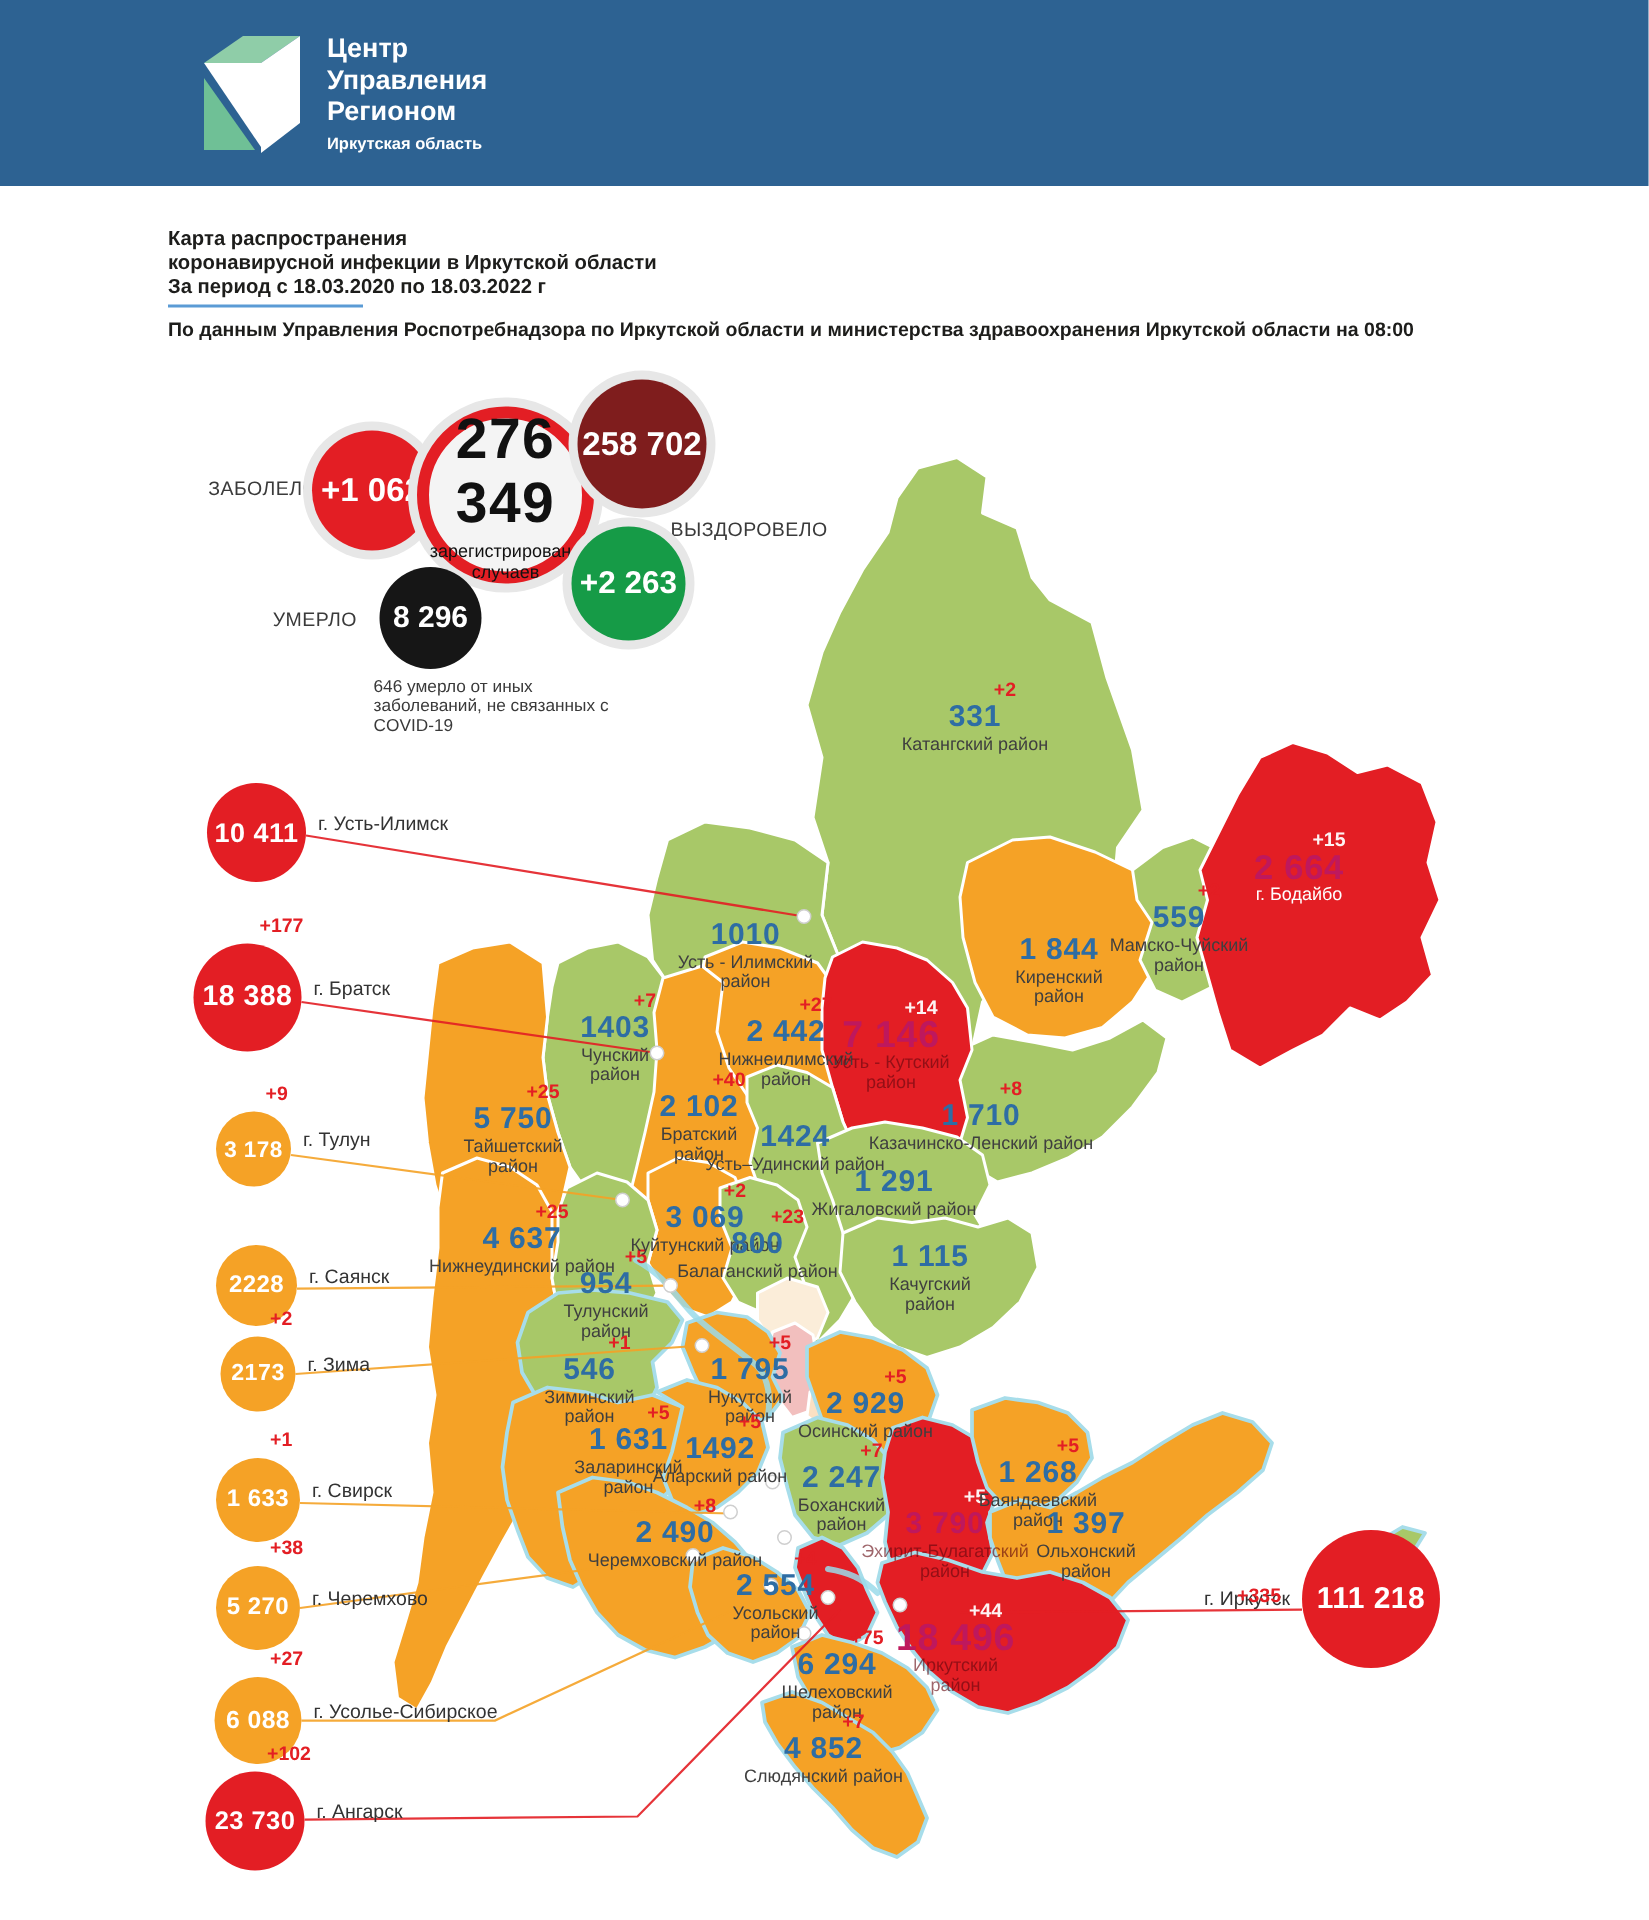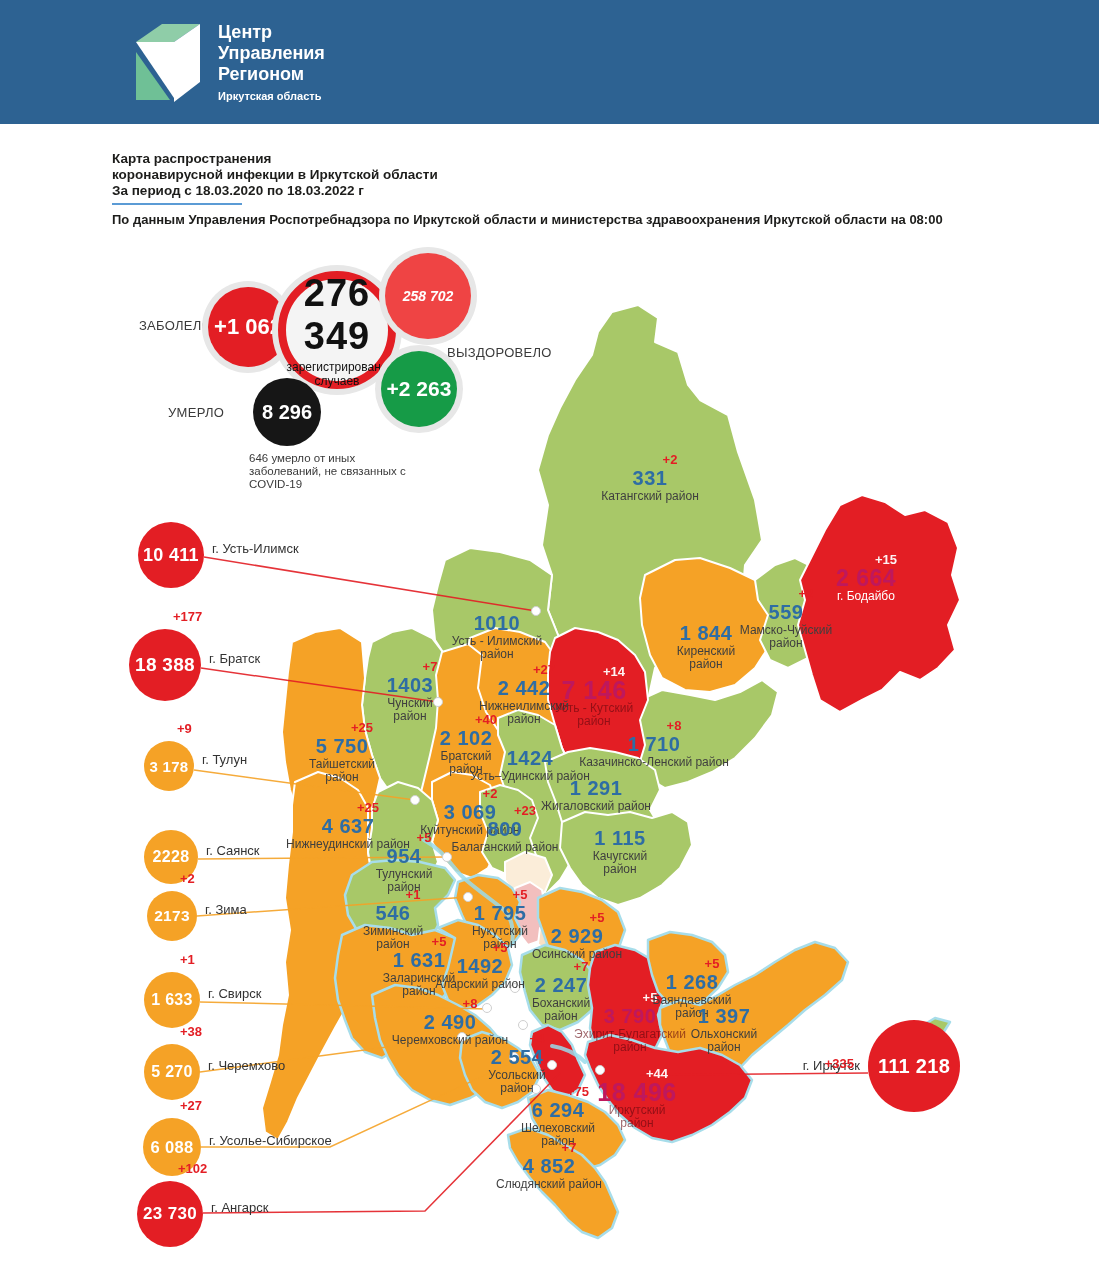--- a/index.html
+++ b/index.html
@@ -142,28 +142,28 @@
 
 <div class="slabel" style="left:130px;top:318px;width:82px;text-align:right;">ЗАБОЛЕЛО</div>
 <div class="scirc" id="c-sick" style="left: 208px; top: 287px; width: 80px; height: 80px; font-size: 22px; background: rgb(227, 30, 36);">
     <span>+1 062</span>
   </div>
 <div class="scirc" id="c-reg" style="left:278px;top:271px;width:118px;height:118px;background:#f4f4f4;border:8px solid #e31e24;box-sizing:border-box;flex-direction:column;color:#111;">
   <div style="font-size:38px;letter-spacing:1px;">276 349</div>
   <div style="font-size:12px;font-weight:400;margin-top:2px;">зарегистрировано</div>
   <div style="font-size:12px;font-weight:400;">случаев</div>
 </div>
-<div class="scirc" id="c-rec" style="left: 385px; top: 253px; width: 86px; height: 86px; font-size: 14px; background: #ef4444; font-style: italic;">
+<div class="scirc" id="c-rec" style="left: 385px; top: 253px; width: 86px; height: 86px; font-size: 22px; background: #7f1d1d;">
     <span>258 702</span>
   </div>
 <div class="slabel" style="left:447px;top:345px;">ВЫЗДОРОВЕЛО</div>
 <div class="scirc" id="c-recd" style="left: 381px; top: 351px; width: 76px; height: 76px; font-size: 21px; background: rgb(22, 155, 71);">
     <span>+2 263</span>
   </div>
-<div class="slabel" style="left:168px;top:405px;width:82px;">УМЕРЛО</div>
+<div class="slabel" style="left:156px;top:405px;width:82px;text-align:right;">УМЕРЛО</div>
 <div class="scirc" id="c-died" style="left: 253px; top: 378px; width: 68px; height: 68px; font-size: 20px; box-shadow: none; background: rgb(22, 22, 22);">
     <span>8 296</span>
   </div>
 <div class="note">646 умерло от иных заболеваний, не связанных с COVID-19</div>
 
 <div id="district-labels">
     <div class="dlabel" style="left: 650px; top: 453px;">
       <div class="ddelta">+2</div>
       <div class="dvalue">331</div>
       <div class="dname" style="width:130px">Катангский район</div>

